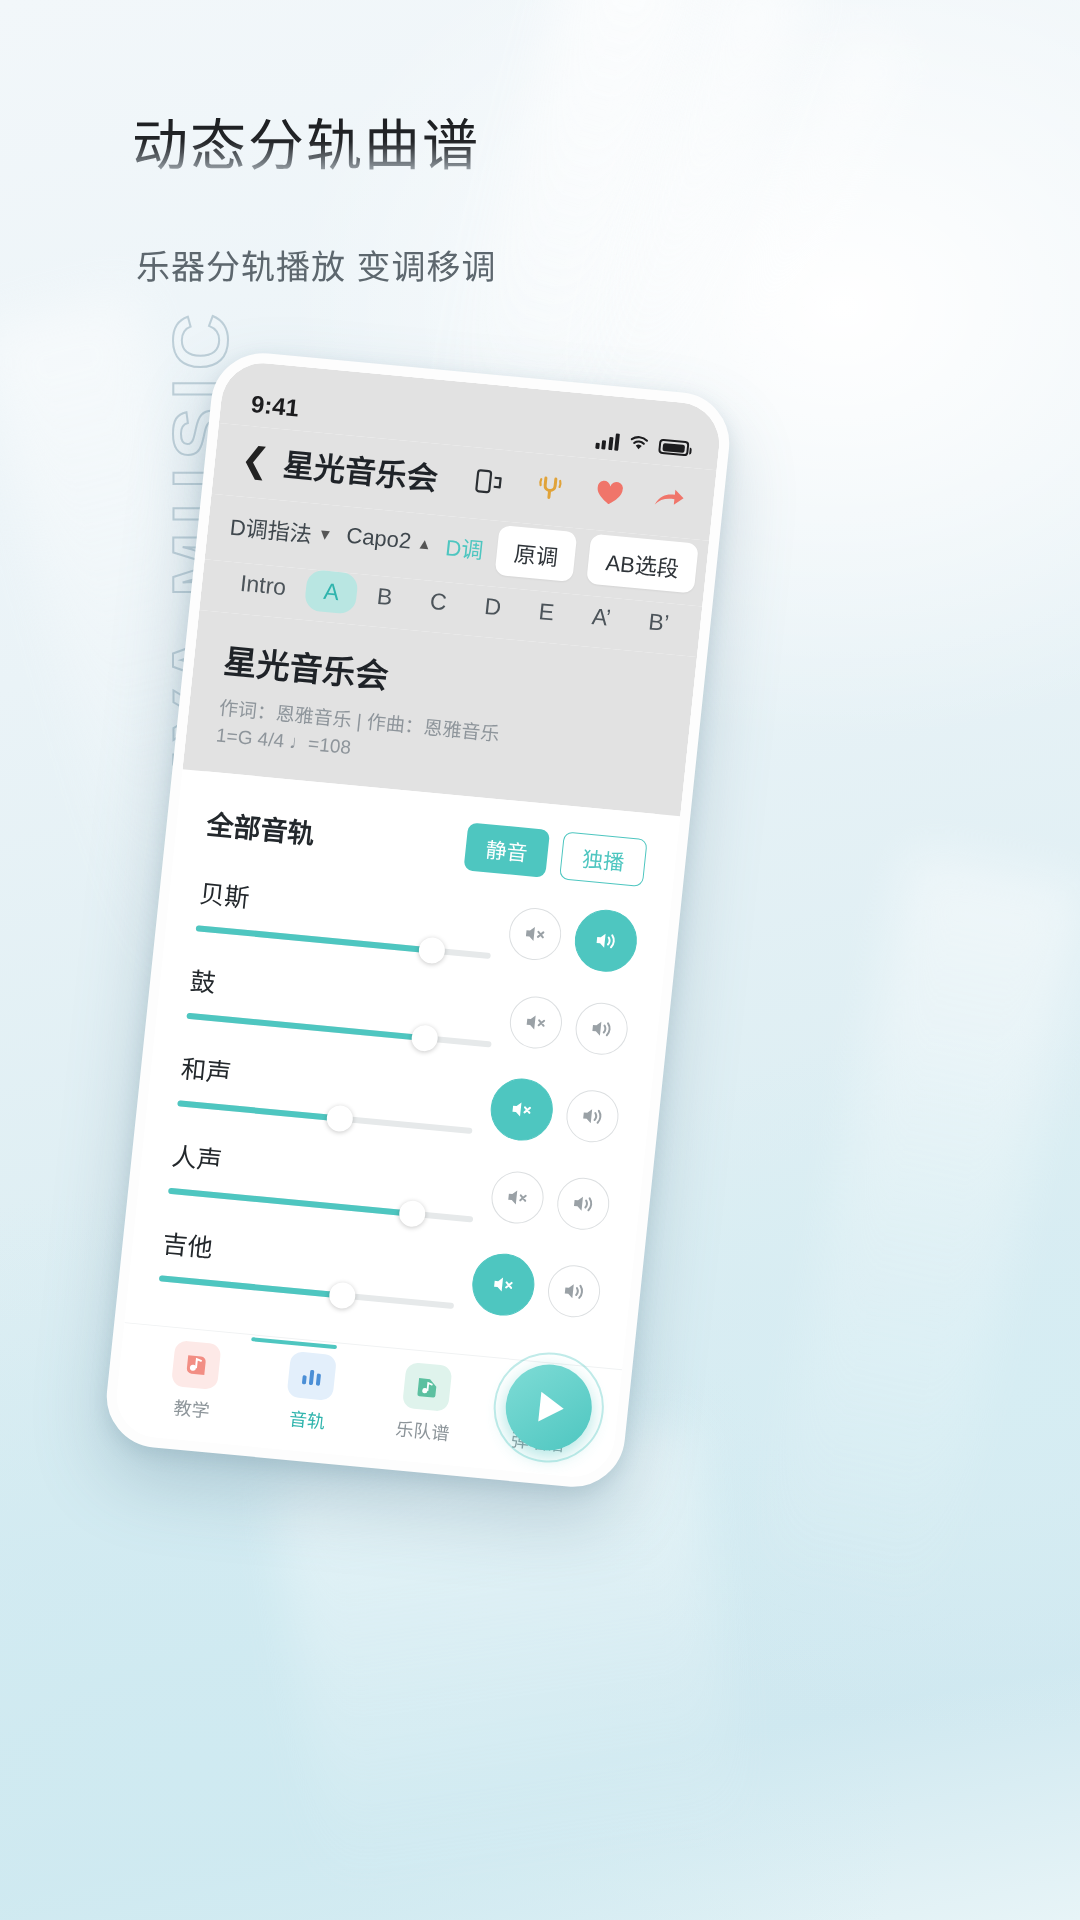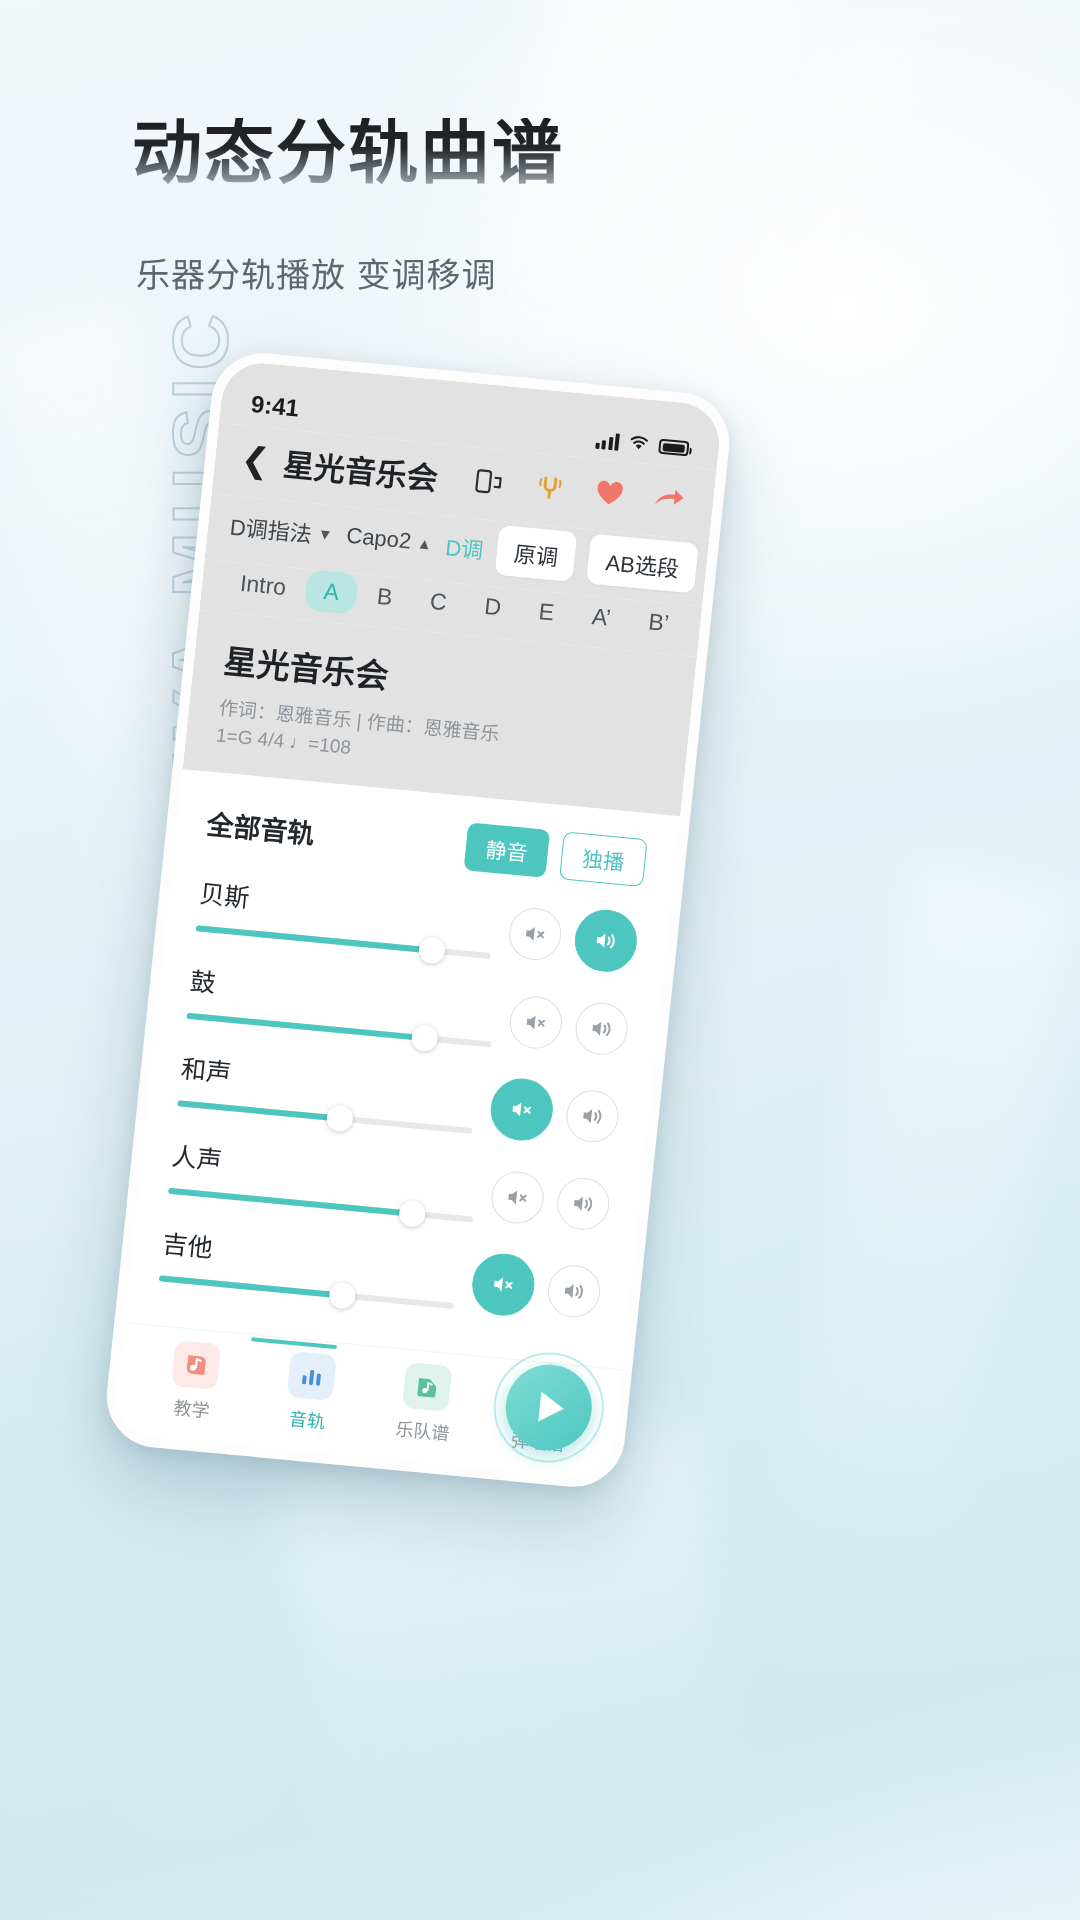--- a/index.html
+++ b/index.html
@@ -29,28 +29,28 @@
   .s1{left:500px;top:-60px;width:130px;height:560px;transform:rotate(16deg);opacity:.85;}
   .s2{left:640px;top:-40px;width:90px;height:480px;transform:rotate(20deg);opacity:.7;}
   .s3{left:760px;top:20px;width:70px;height:420px;transform:rotate(24deg);opacity:.5;}
   .s4{left:60px;top:300px;width:160px;height:700px;transform:rotate(-14deg);opacity:.55;}
   .s5{left:830px;top:860px;width:180px;height:760px;transform:rotate(12deg);opacity:.5;}
   .s6{left:300px;top:1450px;width:420px;height:420px;transform:rotate(-8deg);opacity:.45;}
 
   
   .headline{
     position:absolute;left:132px;top:118px;
-    font-size:70px;line-height:1;font-weight:bold;letter-spacing:2px;
+    font-size:56px;line-height:1;font-weight:normal;letter-spacing:2px;
     background:linear-gradient(180deg,#1d1f22 0%,#232528 42%,#6f767c 78%,#aab2b8 100%);
     -webkit-background-clip:text;background-clip:text;color:transparent;
     -webkit-text-fill-color:transparent;
     white-space:nowrap;
   }
   .subhead{
-    position:absolute;left:136px;top:248px;
+    position:absolute;left:136px;top:240px;
     font-size:34px;color:#5d676e;letter-spacing:1px;white-space:nowrap;
   }
 
   
   .watermark{
     position:absolute;left:-60px;top:560px;
     width:520px;
     transform:rotate(-90deg);
     transform-origin:center;
     font-size:78px;font-weight:bold;letter-spacing:8px;

